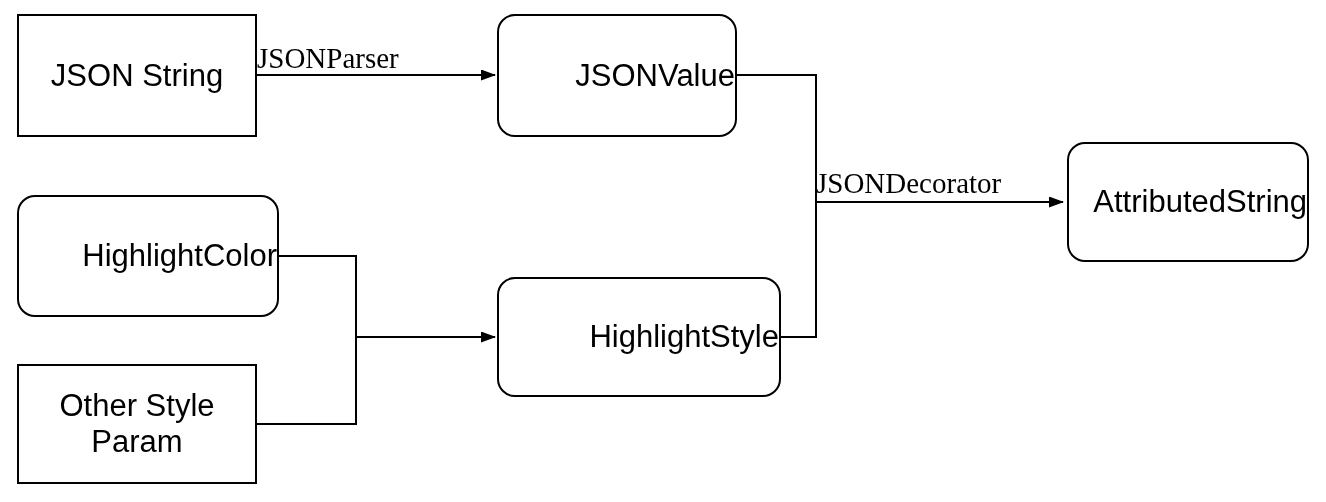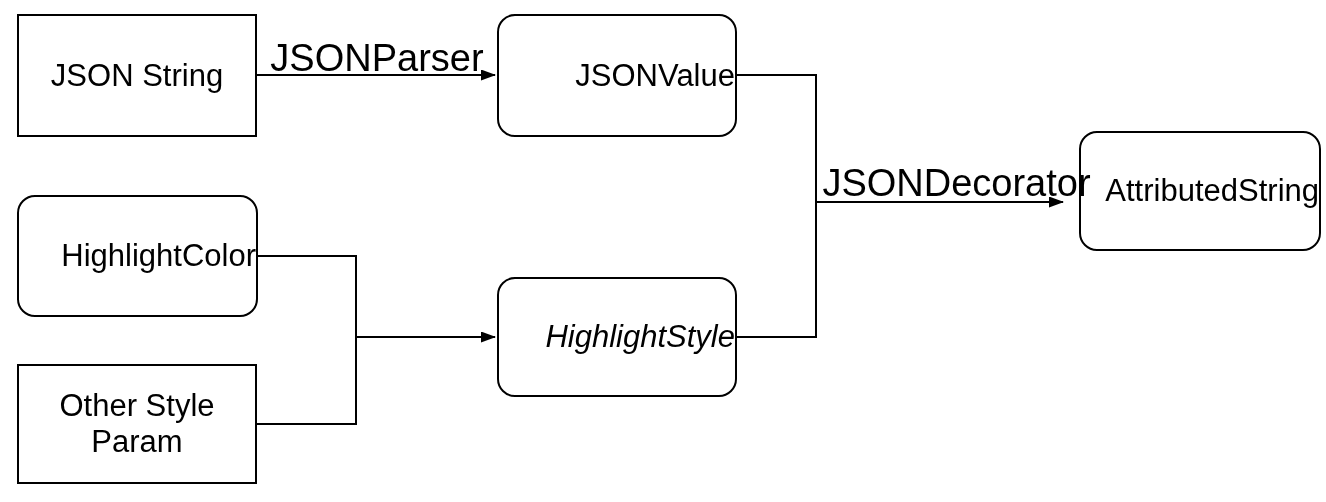--- a/index.html
+++ b/index.html
@@ -44,25 +44,25 @@
   }
   .node.rounded {
     border-radius: 18px;
     justify-content: flex-end;
   }
   .node.padded {
     padding: 8px 12px;
   }
   .edge-label {
     position: absolute;
-    font-size: 38px;
+    font-size: 29px;
     line-height: 33px;
-    text-align: center;
     color: #000000;
     white-space: nowrap;
+    font-family: Liberation Serif, serif;
   }
 </style>
 </head>
 <body>
 
 <div class="canvas">
 
   <svg class="edges" viewBox="0 0 1326 502" xmlns="http://www.w3.org/2000/svg">
     <defs>
       <marker id="arrowhead" markerUnits="userSpaceOnUse" markerWidth="15" markerHeight="11" refX="14" refY="5.5" orient="auto">
@@ -82,33 +82,33 @@
   </svg>
 
   <div class="node" style="left:17px; top:14px; width:240px; height:123px;">
     <span>JSON String</span>
   </div>
 
   <div class="node rounded" style="left:497px; top:14px; width:240px; height:123px;">
     <span>JSONValue</span>
   </div>
 
-  <div class="node rounded" style="left:17px; top:195px; width:241px; height:122px;">
+  <div class="node rounded" style="left:17px; top:195px; width:262px; height:122px;">
     <span>HighlightColor</span>
   </div>
 
   <div class="node padded" style="left:17px; top:364px; width:240px; height:120px;">
     <span>Other Style Param</span>
   </div>
 
-  <div class="node rounded" style="left:497px; top:277px; width:240px; height:120px;font-style:italic;">
+  <div class="node rounded" style="left:497px; top:277px; width:284px; height:120px;">
     <span>HighlightStyle</span>
   </div>
 
-  <div class="node rounded" style="left:1067px; top:131px; width:242px; height:120px;margin-left:12px;">
+  <div class="node rounded" style="left:1067px; top:142px; width:242px; height:120px;">
     <span>AttributedString</span>
   </div>
 
   <div class="edge-label" style="left:257px; top:42px; width:240px;">JSONParser</div>
 
 
   <div class="edge-label" style="left:816px; top:167px; width:281px;">JSONDecorator</div>
 
 </div>
 

